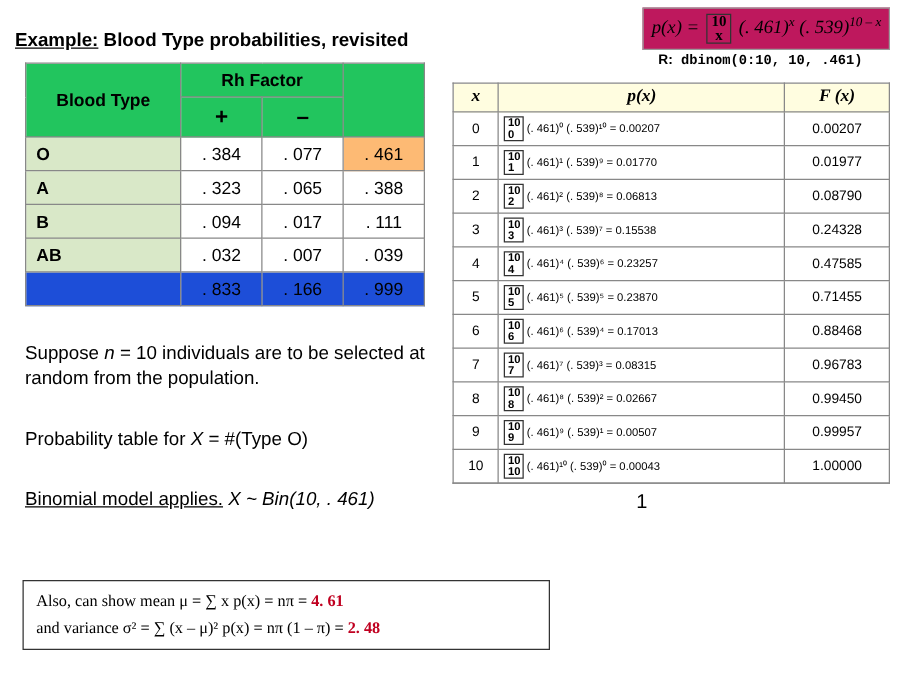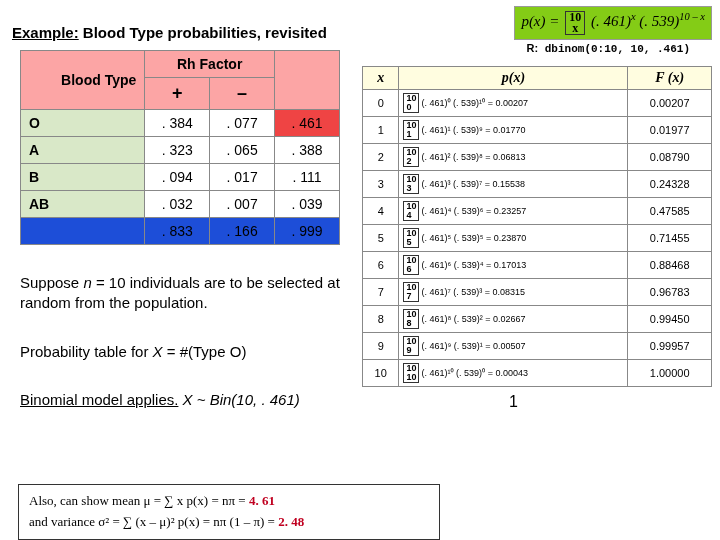--- a/index.html
+++ b/index.html
@@ -1,38 +1,38 @@
 <!DOCTYPE html>
 <html><head>
 <meta charset="utf-8">
 <style>
 body{margin:0;padding:0;font-family:Arial,sans-serif;background:#fff;width:720px;height:540px;overflow:hidden;position:relative}
 .title{font-size:15px;font-weight:bold;padding:24px 12px 4px}
 .title .u{text-decoration:underline}
-.formula{position:absolute;top:6px;right:8px;background:#84cc16;padding:4px 6px;font-size:15px;font-family:'Times New Roman',serif;font-style:italic;border:1px solid #999}
+.formula{position:absolute;top:6px;right:8px;background:#be185d;padding:4px 6px;font-size:15px;font-family:'Times New Roman',serif;font-style:italic;border:1px solid #999}
 .formula .binom{display:inline-block;vertical-align:middle;border:1px solid #333;padding:0 3px;margin:0 2px;font-style:normal;font-size:12px;line-height:11px;text-align:center;font-weight:bold}
 .rcode{position:absolute;top:42px;right:30px;font-size:11px}
 .rcode .c{font-family:'Courier New',monospace;font-weight:bold}
 .left{position:absolute;top:50px;left:20px;width:320px}
 .btable{border-collapse:collapse;width:100%;font-size:14px}
 .btable td,.btable th{border:1px solid #888;padding:5px 8px;text-align:center}
-.btable .hdr{background:#fca5a5}
+.btable .hdr{background:#22c55e}
 .btable .bt{font-weight:bold;text-align:left;background:#d9e8c8}
 .btable .tot{background:#1d4ed8}
-.hl{background:#ef4444}
+.hl{background:#fdba74}
 .para{font-size:15px;margin-top:28px;line-height:1.35}
 .para i{font-style:italic}
 .ptable{position:absolute;top:66px;right:8px;width:350px;border-collapse:collapse;font-size:11px}
 .ptable td,.ptable th{border:1px solid #888;padding:3px 4px;text-align:center}
 .ptable th{background:#fffde0;font-style:italic;font-family:'Times New Roman',serif;font-size:14px}
 .ptable .fx{font-family:Liberation Serif, serif}
 .ptable .bn{display:inline-block;border:1px solid #333;padding:0 2px;margin-right:2px;font-size:9px;line-height:9px;vertical-align:middle;font-weight:bold}
 .ptable .pw{font-size:9px}
 .sumrow td{border:none;padding-top:6px;font-size:16px}
-.meanbox{position:absolute;bottom:0;left:18px;border:1px solid #333;padding:6px 10px;font-size:13px;font-family:'Times New Roman',serif;width:400px;line-height:1.6;background:#fff}
+.meanbox{position:absolute;bottom:20px;left:18px;border:1px solid #333;padding:6px 10px;font-size:13px;font-family:'Times New Roman',serif;width:400px;line-height:1.6;background:#fff}
 .meanbox .r{color:#c00020;font-weight:bold}
 sup{font-size:0.7em}
 </style>
 </head>
 <body>
 
 <div class="title">
   <span class="u">Example:</span><span>  Blood Type probabilities, revisited</span>
 </div>
 
@@ -41,21 +41,21 @@
 </div>
 
 <div class="rcode">
   <b>R:</b><span class="c"> dbinom(0:10, 10, .461)</span>
 </div>
 
 <div class="left">
   <table class="btable">
     <tbody>
         <tr>
-          <td class="hdr" rowspan="2" style="text-align:right;font-weight:bold">Blood Type</td>
+          <td class="hdr" rowspan="2" style="text-align:center;font-weight:bold">Blood Type</td>
         <td class="hdr" colspan="2" style="font-weight:bold">Rh Factor</td>
         <td class="hdr" rowspan="2"></td>
         </tr>
     <tr>
           <td class="hdr" style="font-weight:bold;font-size:18px">+</td>
         <td class="hdr" style="font-weight:bold;font-size:18px">–</td>
         </tr>
     </tbody>
       <tbody id="btrows">
         <tr>

